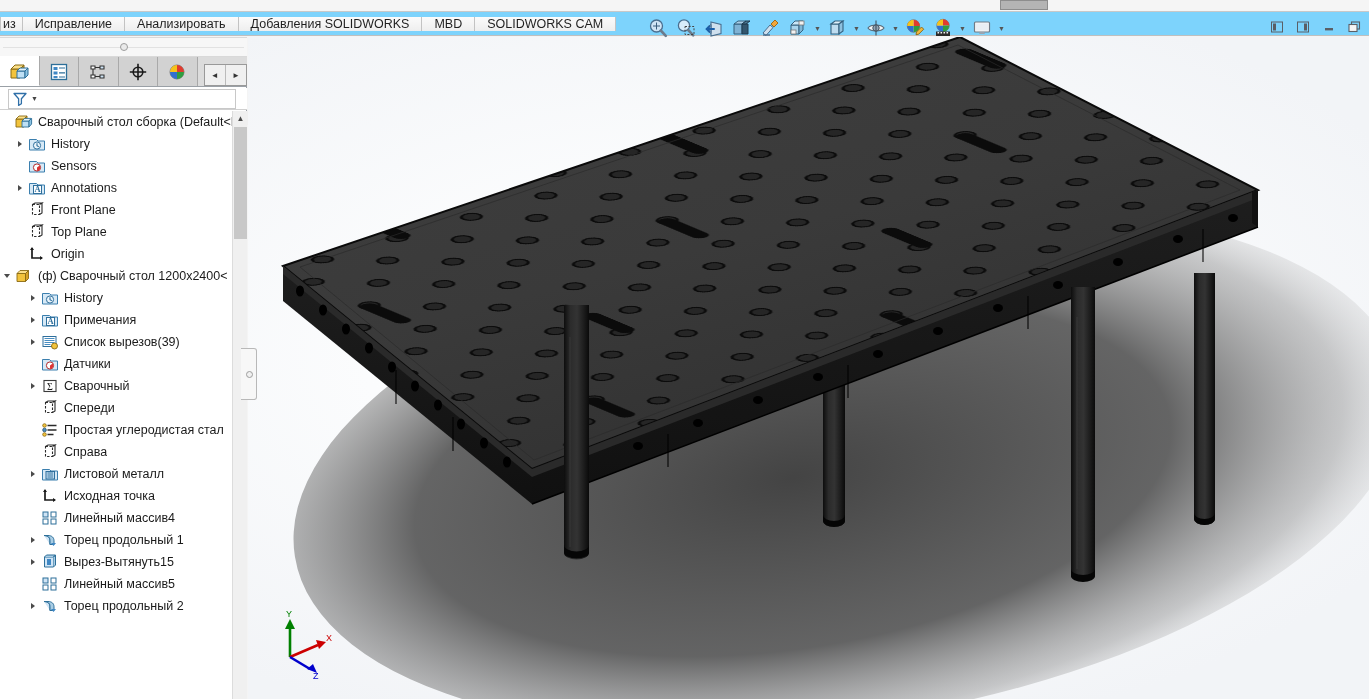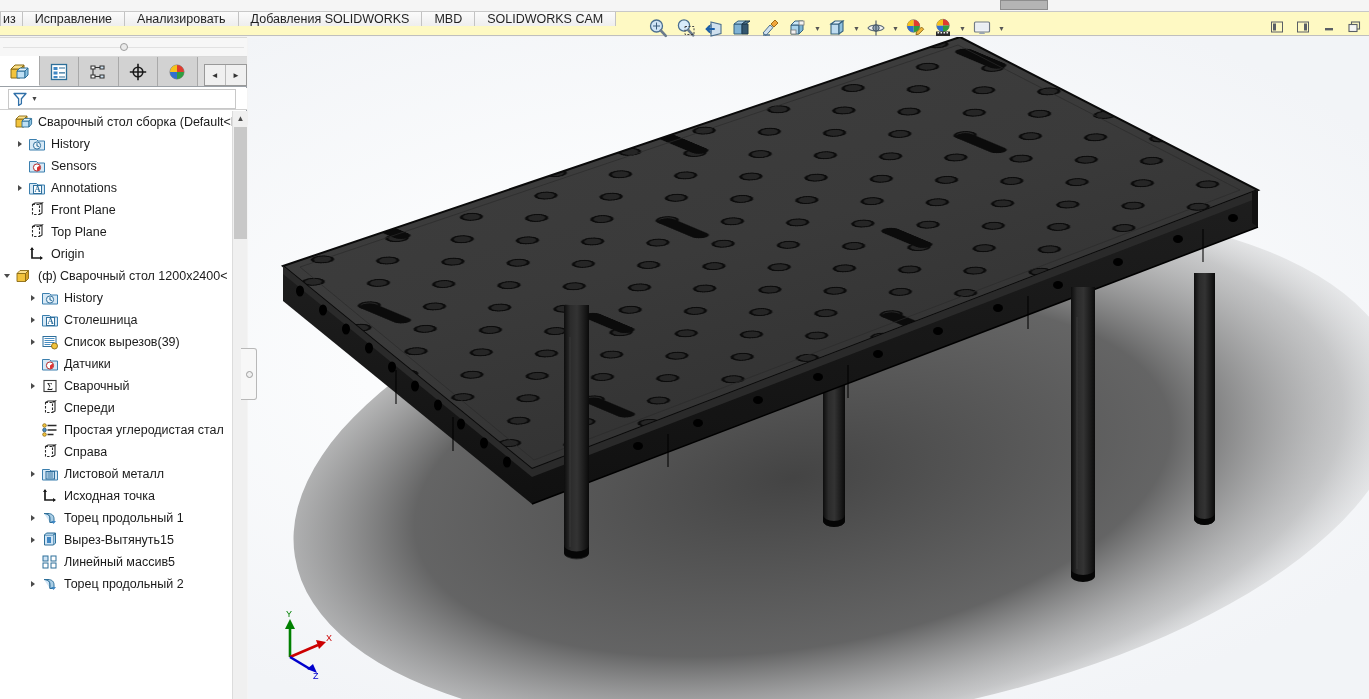--- a/index.html
+++ b/index.html
@@ -16,23 +16,23 @@
     background: #f5f5f5; border-bottom: 1px solid #c8c8c8;
   }
   .topstrip .mini-tab {
     position: absolute; left: 1000px; top: 0px; width: 48px; height: 10px;
     background: #b4b4b4; border: 1px solid #8d8d8d;
   }
 
   
   .menubar {
     position: absolute; left: 0; top: 12px; width: 1369px; height: 24px;
-    background: #fef9c3;
+    background: #7dd3fc;
     border-bottom: 1px solid #bfbfbf;
-    display: flex; align-items: flex-start;
+    display: flex; align-items: center;
   }
   .mtab {
     display: flex; align-items: center; justify-content: center;
     padding: 0 12px; font-size: 12.5px; color: #1f1f1f;
     border-right: 1px solid #c3c3c3;
     background: linear-gradient(#fbfbfb, #eeeeee);
     white-space: nowrap; cursor: default;
   }
   .mtab:first-child { border-left: 1px solid #c3c3c3; }
   .mtab.clipped { padding-left: 2px; padding-right: 6px; }
@@ -514,21 +514,21 @@
         <div class="tw">
           <div class="tri"></div>
         </div>
         <div class="ticon">
           <svg width="18" height="18" viewBox="0 0 18 18">
             <path d="M1.5 4.5h7l1.5 1.5h6.5v9h-15z" fill="#d7e9f6" stroke="#3b7fae" stroke-width="1"></path>
             <rect x="5.5" y="6.5" width="8" height="8" fill="#fff" stroke="#2f6f9c" stroke-width="1"></rect>
             <text x="9.5" y="13" font-family="'Liberation Serif',serif" font-size="8.5" font-weight="bold" fill="#2f6f9c" text-anchor="middle">A</text>
           </svg>
         </div>
-        <div class="tlabel">Столешница</div>
+        <div class="tlabel">Примечания</div>
       </div>
       <div class="trow">
         <div style="width: 26px; flex: 0 0 26px;"></div>
         <div class="tw">
           <div class="tri"></div>
         </div>
         <div class="ticon">
           <svg width="18" height="18" viewBox="0 0 18 18">
             <rect x="2" y="3.5" width="13" height="10" fill="#fff" stroke="#2f6f9c" stroke-width="1"></rect>
             <path d="M3.5 5.5h10M3.5 7.5h10M3.5 9.5h10M3.5 11.5h6" stroke="#4a8ec2" stroke-width="1"></path>
@@ -614,20 +614,33 @@
       <div class="trow">
         <div style="width: 26px; flex: 0 0 26px;"></div>
         <div class="tw"></div>
         <div class="ticon">
           <svg width="18" height="18" viewBox="0 0 18 18">
             <path d="M4 3v10h10" fill="none" stroke="#1a1a1a" stroke-width="1.7"></path>
             <path d="M4 2l2 3H2zM15 13l-3 2v-4z" fill="#1a1a1a"></path>
           </svg>
         </div>
         <div class="tlabel">Исходная точка</div>
+      </div>
+      <div class="trow">
+        <div style="width: 26px; flex: 0 0 26px;"></div>
+        <div class="tw"></div>
+        <div class="ticon">
+          <svg width="18" height="18" viewBox="0 0 18 18">
+            <rect x="2" y="3" width="5" height="5" fill="#cfe4f5" stroke="#2d6f99" stroke-width="1"></rect>
+            <rect x="10" y="3" width="5" height="5" fill="#fff" stroke="#2d6f99" stroke-width="1"></rect>
+            <rect x="2" y="10" width="5" height="5" fill="#fff" stroke="#2d6f99" stroke-width="1"></rect>
+            <rect x="10" y="10" width="5" height="5" fill="#fff" stroke="#2d6f99" stroke-width="1"></rect>
+          </svg>
+        </div>
+        <div class="tlabel">Линейный массив4</div>
       </div>
       <div class="trow">
         <div style="width: 26px; flex: 0 0 26px;"></div>
         <div class="tw">
           <div class="tri"></div>
         </div>
         <div class="ticon">
           <svg width="18" height="18" viewBox="0 0 18 18">
             <path d="M3 4.5c4 0 6 2 6 5v4" fill="#cfe4f5" stroke="#2d6f99" stroke-width="1.1"></path>
             <path d="M3 4.5h4c4 0 6 2.2 6 5.3v3.7H9v-4c0-3-2-5-6-5z" fill="#a9cde5" stroke="#2d6f99" stroke-width="1"></path>

